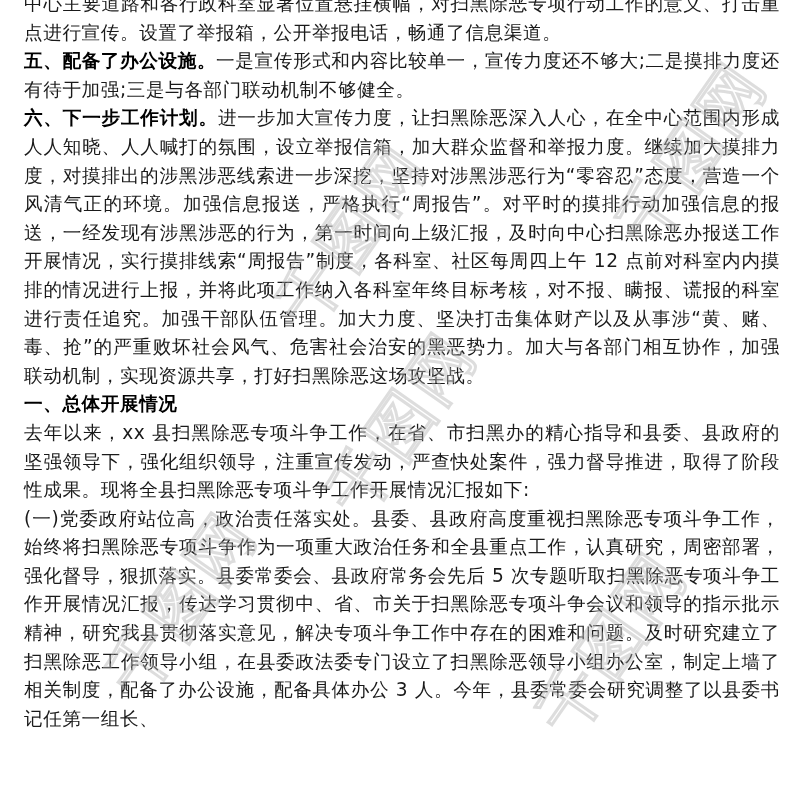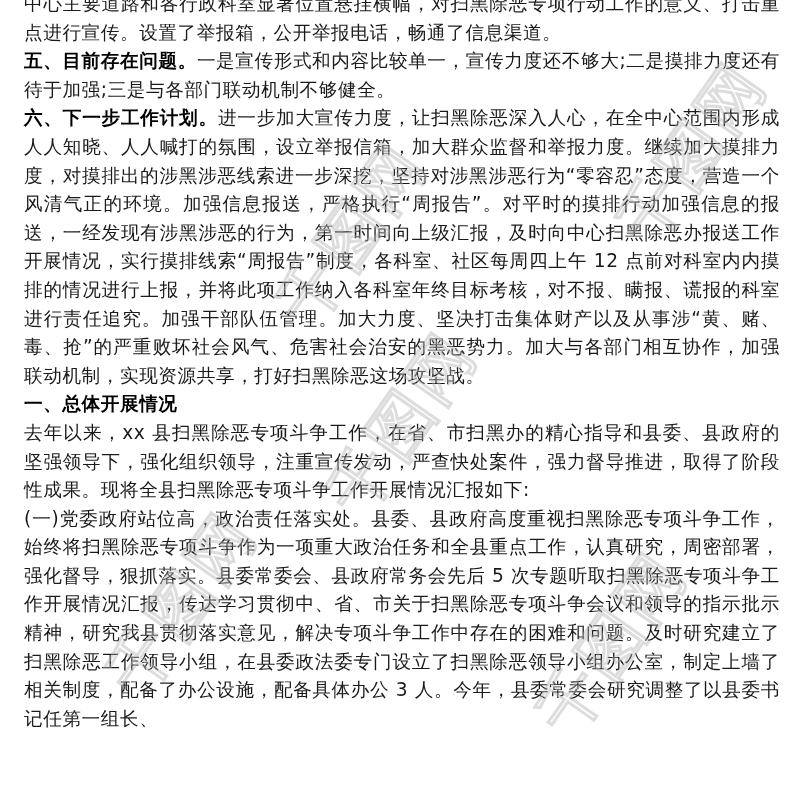--- a/index.html
+++ b/index.html
@@ -52,21 +52,21 @@
     }
   </style>
 </head>
 <body>
 
 <div class="page">
   <p class="para">
     <span>中心主要道路和各行政科室显著位置悬挂横幅，对扫黑除恶专项行动工作的意义、打击重点进行宣传。设置了举报箱，公开举报电话，畅通了信息渠道。</span>
   </p>
   <p class="para">
-    <span class="lead">五、目前存在问题。</span><span>一是宣传形式和内容比较单一，宣传力度还不够大;二是摸排力度还有待于加强;三是与各部门联动机制不够健全。</span>
+    <span class="lead">五、配备了办公设施。</span><span>一是宣传形式和内容比较单一，宣传力度还不够大;二是摸排力度还有待于加强;三是与各部门联动机制不够健全。</span>
   </p>
   <p class="para">
     <span class="lead">六、下一步工作计划。</span><span>进一步加大宣传力度，让扫黑除恶深入人心，在全中心范围内形成人人知晓、人人喊打的氛围，设立举报信箱，加大群众监督和举报力度。继续加大摸排力度，对摸排出的涉黑涉恶线索进一步深挖，坚持对涉黑涉恶行为“零容忍”态度，营造一个风清气正的环境。加强信息报送，严格执行“周报告”。对平时的摸排行动加强信息的报送，一经发现有涉黑涉恶的行为，第一时间向上级汇报，及时向中心扫黑除恶办报送工作开展情况，实行摸排线索“周报告”制度，各科室、社区每周四上午 12 点前对科室内内摸排的情况进行上报，并将此项工作纳入各科室年终目标考核，对不报、瞒报、谎报的科室进行责任追究。加强干部队伍管理。加大力度、坚决打击集体财产以及从事涉“黄、赌、毒、抢”的严重败坏社会风气、危害社会治安的黑恶势力。加大与各部门相互协作，加强联动机制，实现资源共享，打好扫黑除恶这场攻坚战。</span>
   </p>
   <p class="para heading">一、总体开展情况</p>
   <p class="para">
     <span>去年以来，xx 县扫黑除恶专项斗争工作，在省、市扫黑办的精心指导和县委、县政府的坚强领导下，强化组织领导，注重宣传发动，严查快处案件，强力督导推进，取得了阶段性成果。现将全县扫黑除恶专项斗争工作开展情况汇报如下:</span>
   </p>
   <p class="para">
     <span>(一)党委政府站位高，政治责任落实处。县委、县政府高度重视扫黑除恶专项斗争工作，始终将扫黑除恶专项斗争作为一项重大政治任务和全县重点工作，认真研究，周密部署，强化督导，狠抓落实。县委常委会、县政府常务会先后 5 次专题听取扫黑除恶专项斗争工作开展情况汇报，传达学习贯彻中、省、市关于扫黑除恶专项斗争会议和领导的指示批示精神，研究我县贯彻落实意见，解决专项斗争工作中存在的困难和问题。及时研究建立了扫黑除恶工作领导小组，在县委政法委专门设立了扫黑除恶领导小组办公室，制定上墙了相关制度，配备了办公设施，配备具体办公 3 人。今年，县委常委会研究调整了以县委书记任第一组长、</span>

